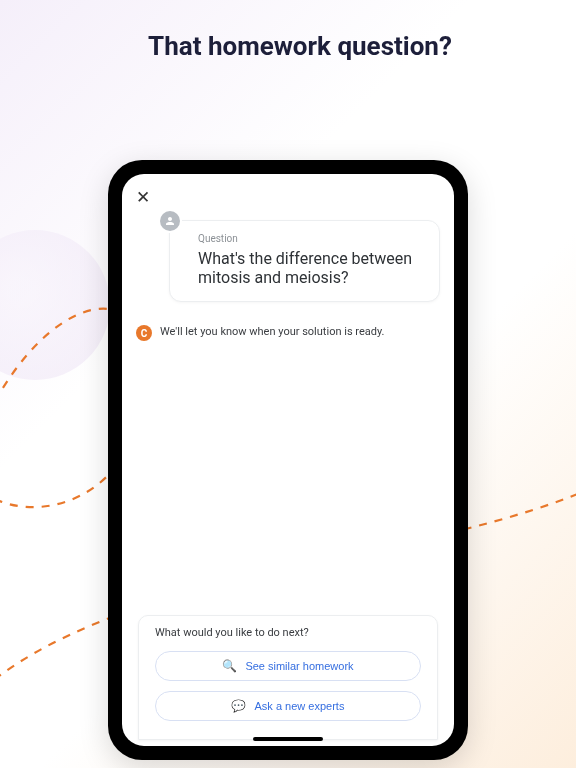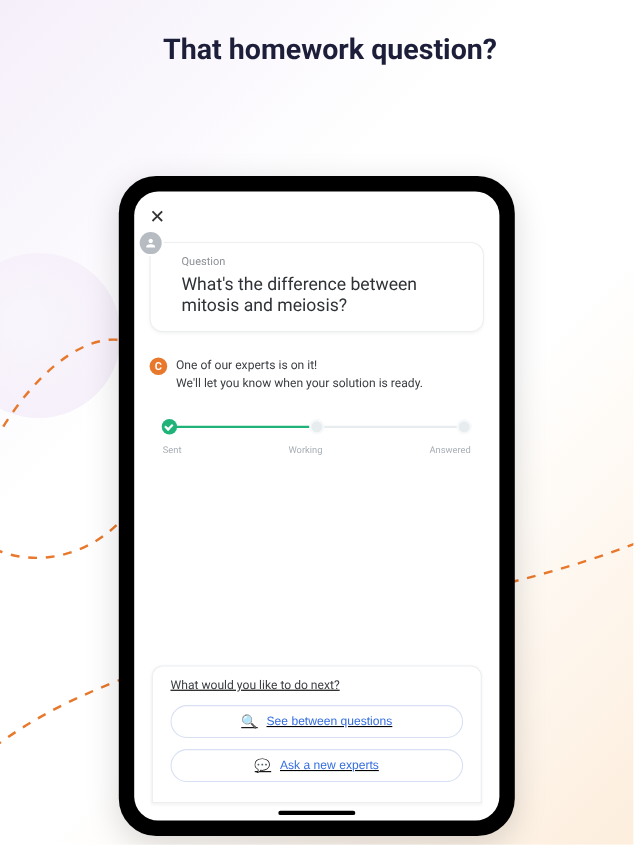--- a/index.html
+++ b/index.html
@@ -70,20 +70,21 @@
     font-weight: 500;
   }
   .question-card {
     margin-top: 10px;
     background: #ffffff;
     border: 1px solid #eceef0;
     border-radius: 12px;
     box-shadow: 0 1px 3px rgba(0,0,0,0.04);
     padding: 12px 14px 14px 28px;
     position: relative;
+    margin-left: 33px;
   }
   .avatar {
     position: absolute;
     left: -10px;
     top: -10px;
     width: 20px;
     height: 20px;
     border-radius: 50%;
     background: #b7bcc2;
     display: flex;
@@ -185,22 +186,21 @@
     padding: 0 0;
   }
   .spacer { flex: 1; }
   
   .next-card {
     background: #fff;
     border: 1px solid #eceef0;
     border-radius: 10px 10px 0 0;
     box-shadow: 0 1px 3px rgba(0,0,0,0.05);
     padding: 10px 16px 8px 16px;
-    margin: 16px 2px;
-    text-decoration: underline;
+    margin: 6px 2px;
   }
   .next-title {
     font-size: 11px;
     color: #3a3d41;
     margin-bottom: 12px;
   }
   .pill-btn {
     display:flex;
     align-items:center;
     justify-content:center;
@@ -257,47 +257,32 @@
               <path d="M12 12c2.2 0 4-1.8 4-4s-1.8-4-4-4-4 1.8-4 4 1.8 4 4 4zm0 2c-2.7 0-8 1.3-8 4v2h16v-2c0-2.7-5.3-4-8-4z"></path>
             </svg>
         </div>
         <div class="q-label">Question</div>
         <div class="q-text">What's the difference between mitosis and meiosis?</div>
       </div>
 
       <div class="expert-row">
         <div class="c-badge">C</div>
         <div class="expert-text">
-          <div>One of our experts is on it!</div>
           <div>We'll let you know when your solution is ready.</div>
         </div>
       </div>
 
-      <div class="progress">
-        <div class="track">
-          <div class="line done"></div>
-          <div class="line todo"></div>
-          <div class="node sent"></div>
-          <div class="node working"></div>
-          <div class="node answered"></div>
-        </div>
-        <div class="stage-labels">
-          <span>Sent</span>
-          <span>Working</span>
-          <span>Answered</span>
-        </div>
-      </div>
 
       <div class="spacer"></div>
 
       <div class="next-card">
         <div class="next-title">What would you like to do next?</div>
         <button class="pill-btn">
           <span class="ico">🔍</span>
-          <span>See between questions</span>
+          <span>See similar homework</span>
         </button>
         <button class="pill-btn">
           <span class="ico chat">💬</span>
           <span>Ask a new experts</span>
         </button>
       </div>
 
       <div class="home-indicator"></div>
     </div>
   </div>

